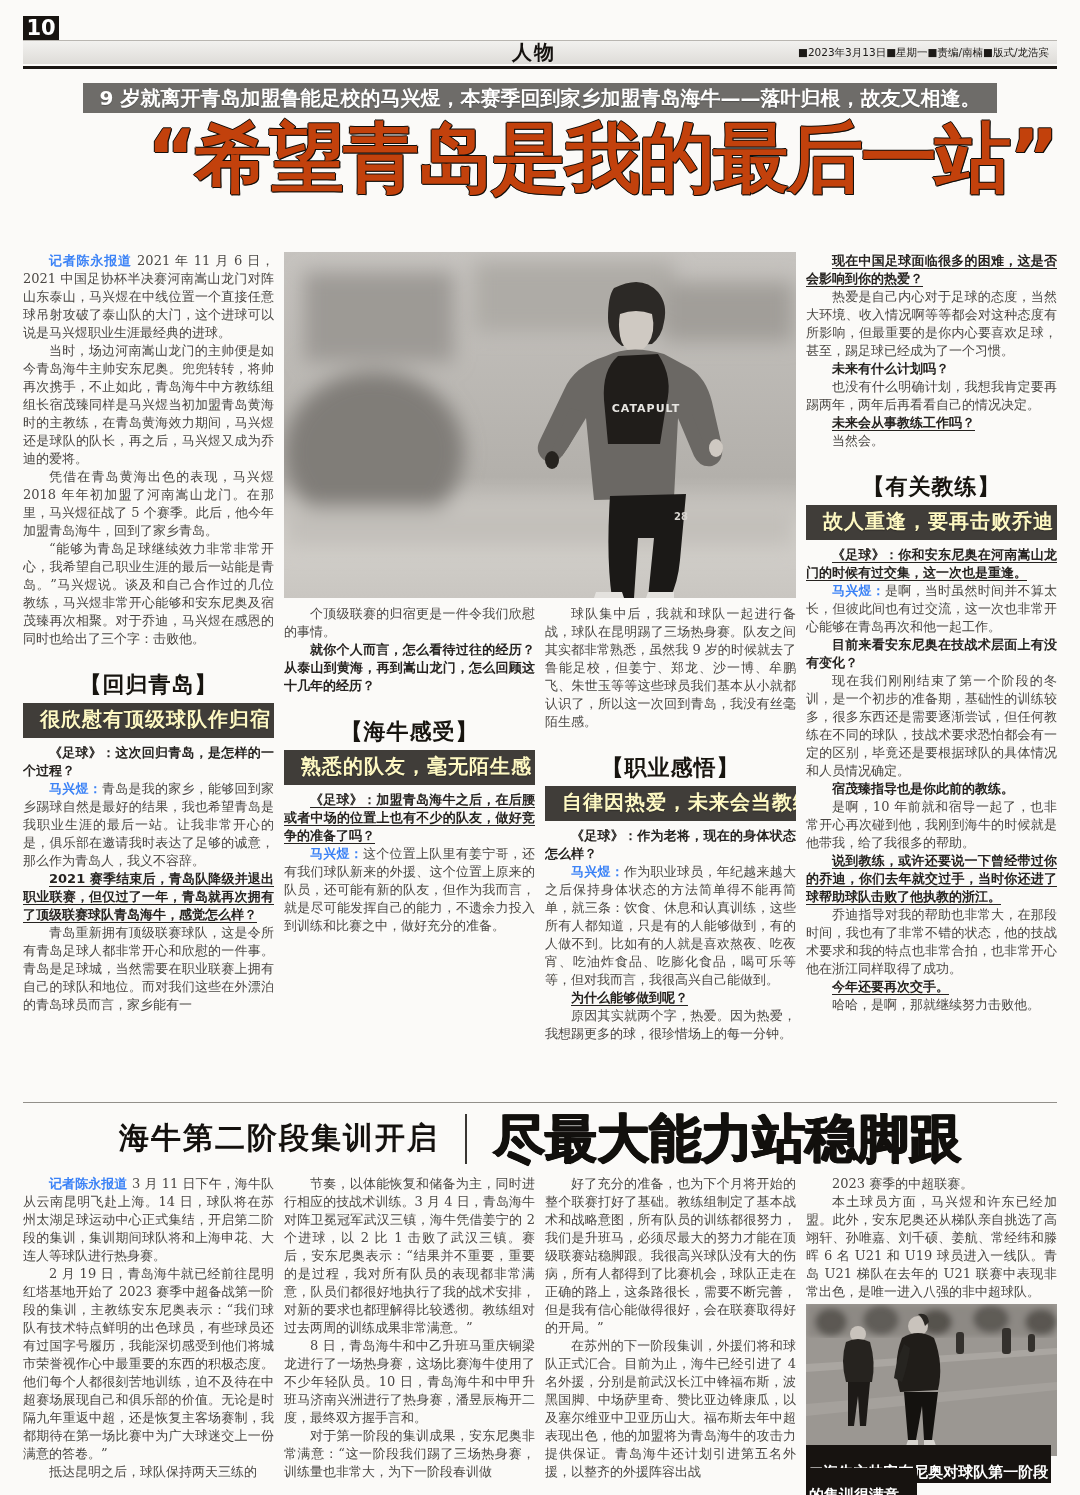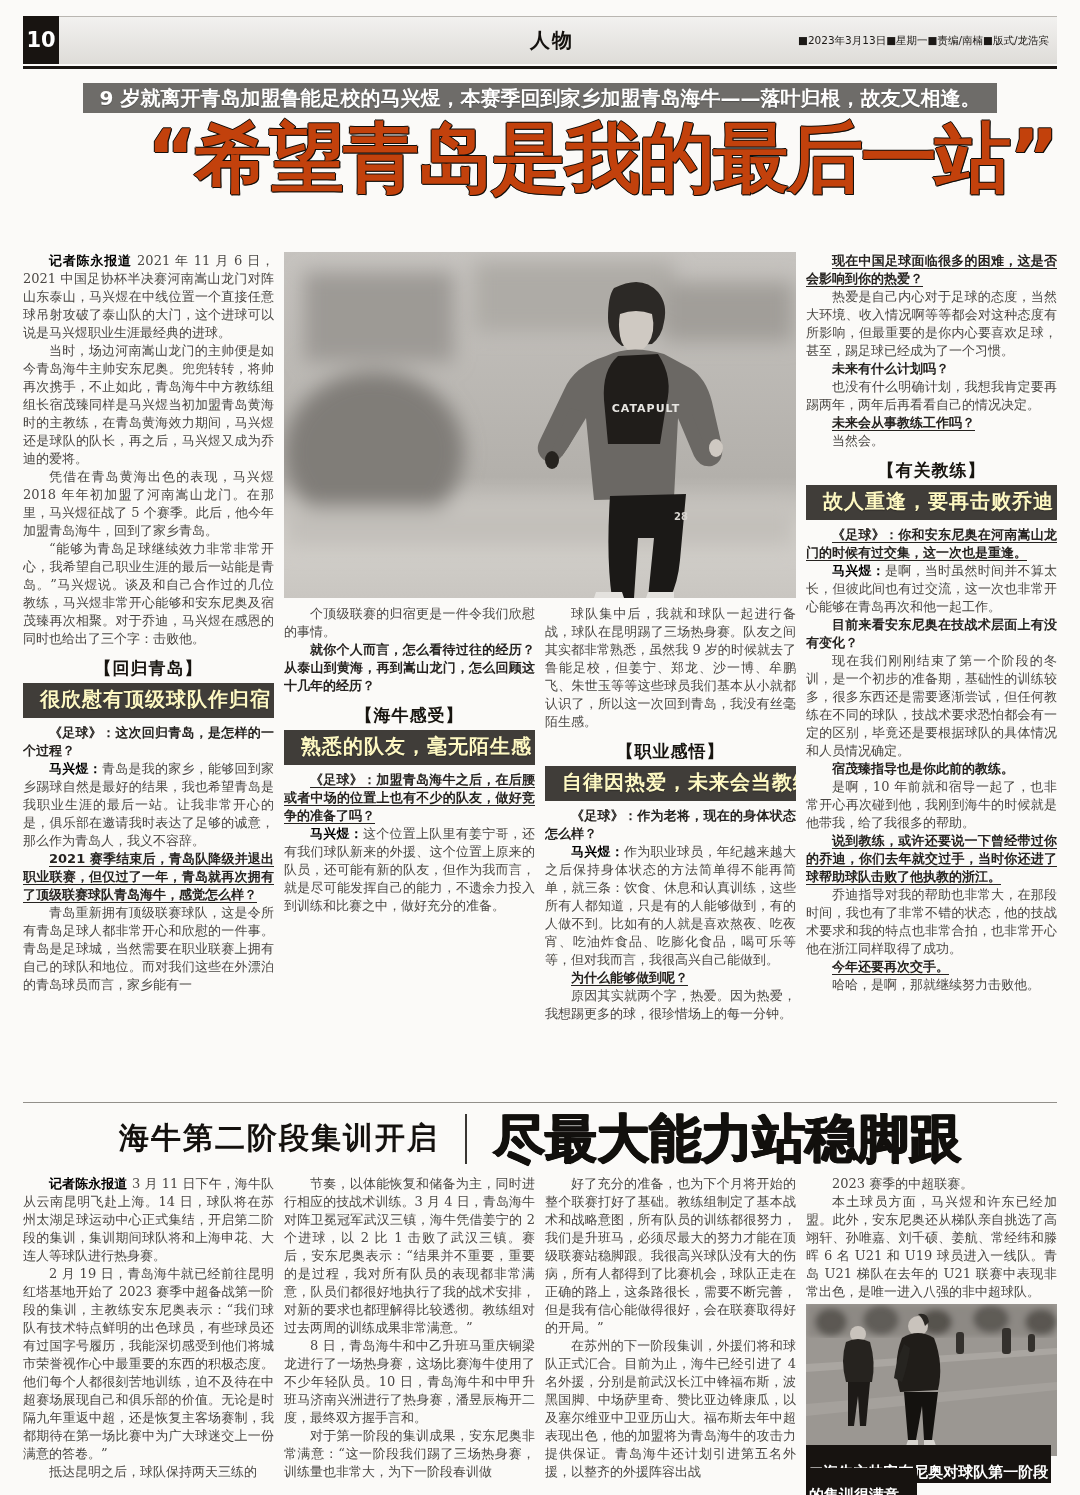--- a/index.html
+++ b/index.html
@@ -5,21 +5,21 @@
   html,body{margin:0;padding:0;}
   body{
     width:1080px;height:1495px;overflow:hidden;
     background:#fbfaf8;
     font-family:"DejaVu Serif","Liberation Serif",serif;
     color:#45423e;
   }
   .sheet{width:1034px;margin:0 auto;padding-top:16px;}
 
   
-  .masthead{display:flex;align-items:stretch;height:48px;}
+  .masthead{display:flex;align-items:stretch;height:48px;flex-direction:column;}
   .pagenum{
     width:36px;background:#181411;color:#fff;
     font-family:"DejaVu Sans","Liberation Sans",sans-serif;font-weight:bold;font-size:21px;
     display:flex;align-items:center;justify-content:center;
   }
   .mastbar{
     flex:1;display:flex;align-items:center;
     background:linear-gradient(#f2f1ef,#dedcd8);
     border-top:1px solid #b9b6b1;
     position:relative;
@@ -66,26 +66,26 @@
     font-size:13px;line-height:18px;color:#4a4743;
     font-family:"DejaVu Serif","Liberation Serif",serif;
   }
   .para.q,.para.qu{
     font-family:"DejaVu Sans","Liberation Sans",sans-serif;
     font-weight:bold;color:#262320;
   }
   .para.qu{text-decoration:underline;text-underline-offset:3px;text-decoration-thickness:1px;}
   .plead{
     font-family:"DejaVu Sans","Liberation Sans",sans-serif;
-    font-weight:bold;color:#000000;font-style:normal;
+    font-weight:bold;color:#3b82f6;font-style:normal;
   }
   .sec{
-    margin:9px 0 3px;text-align:center;
-    font-family:"DejaVu Sans","Liberation Sans",sans-serif;
-    font-weight:900;font-size:17px;color:#17140f;letter-spacing:1px;
+    margin:22px 0 3px;text-align:center;
+    font-family:"DejaVu Sans","Liberation Sans",sans-serif;
+    font-weight:900;font-size:22px;color:#17140f;letter-spacing:1px;
   }
   .banner{
     margin:2px 0 6px;padding:3px 17px 5px;
     background:#403d39;color:#fef9c3;text-align:left;
     font-family:"DejaVu Sans","Liberation Sans",sans-serif;
     font-weight:900;font-size:20px;letter-spacing:1px;white-space:nowrap;
     text-shadow:0 1px 1px rgba(0,0,0,.3);
   }
 
   

